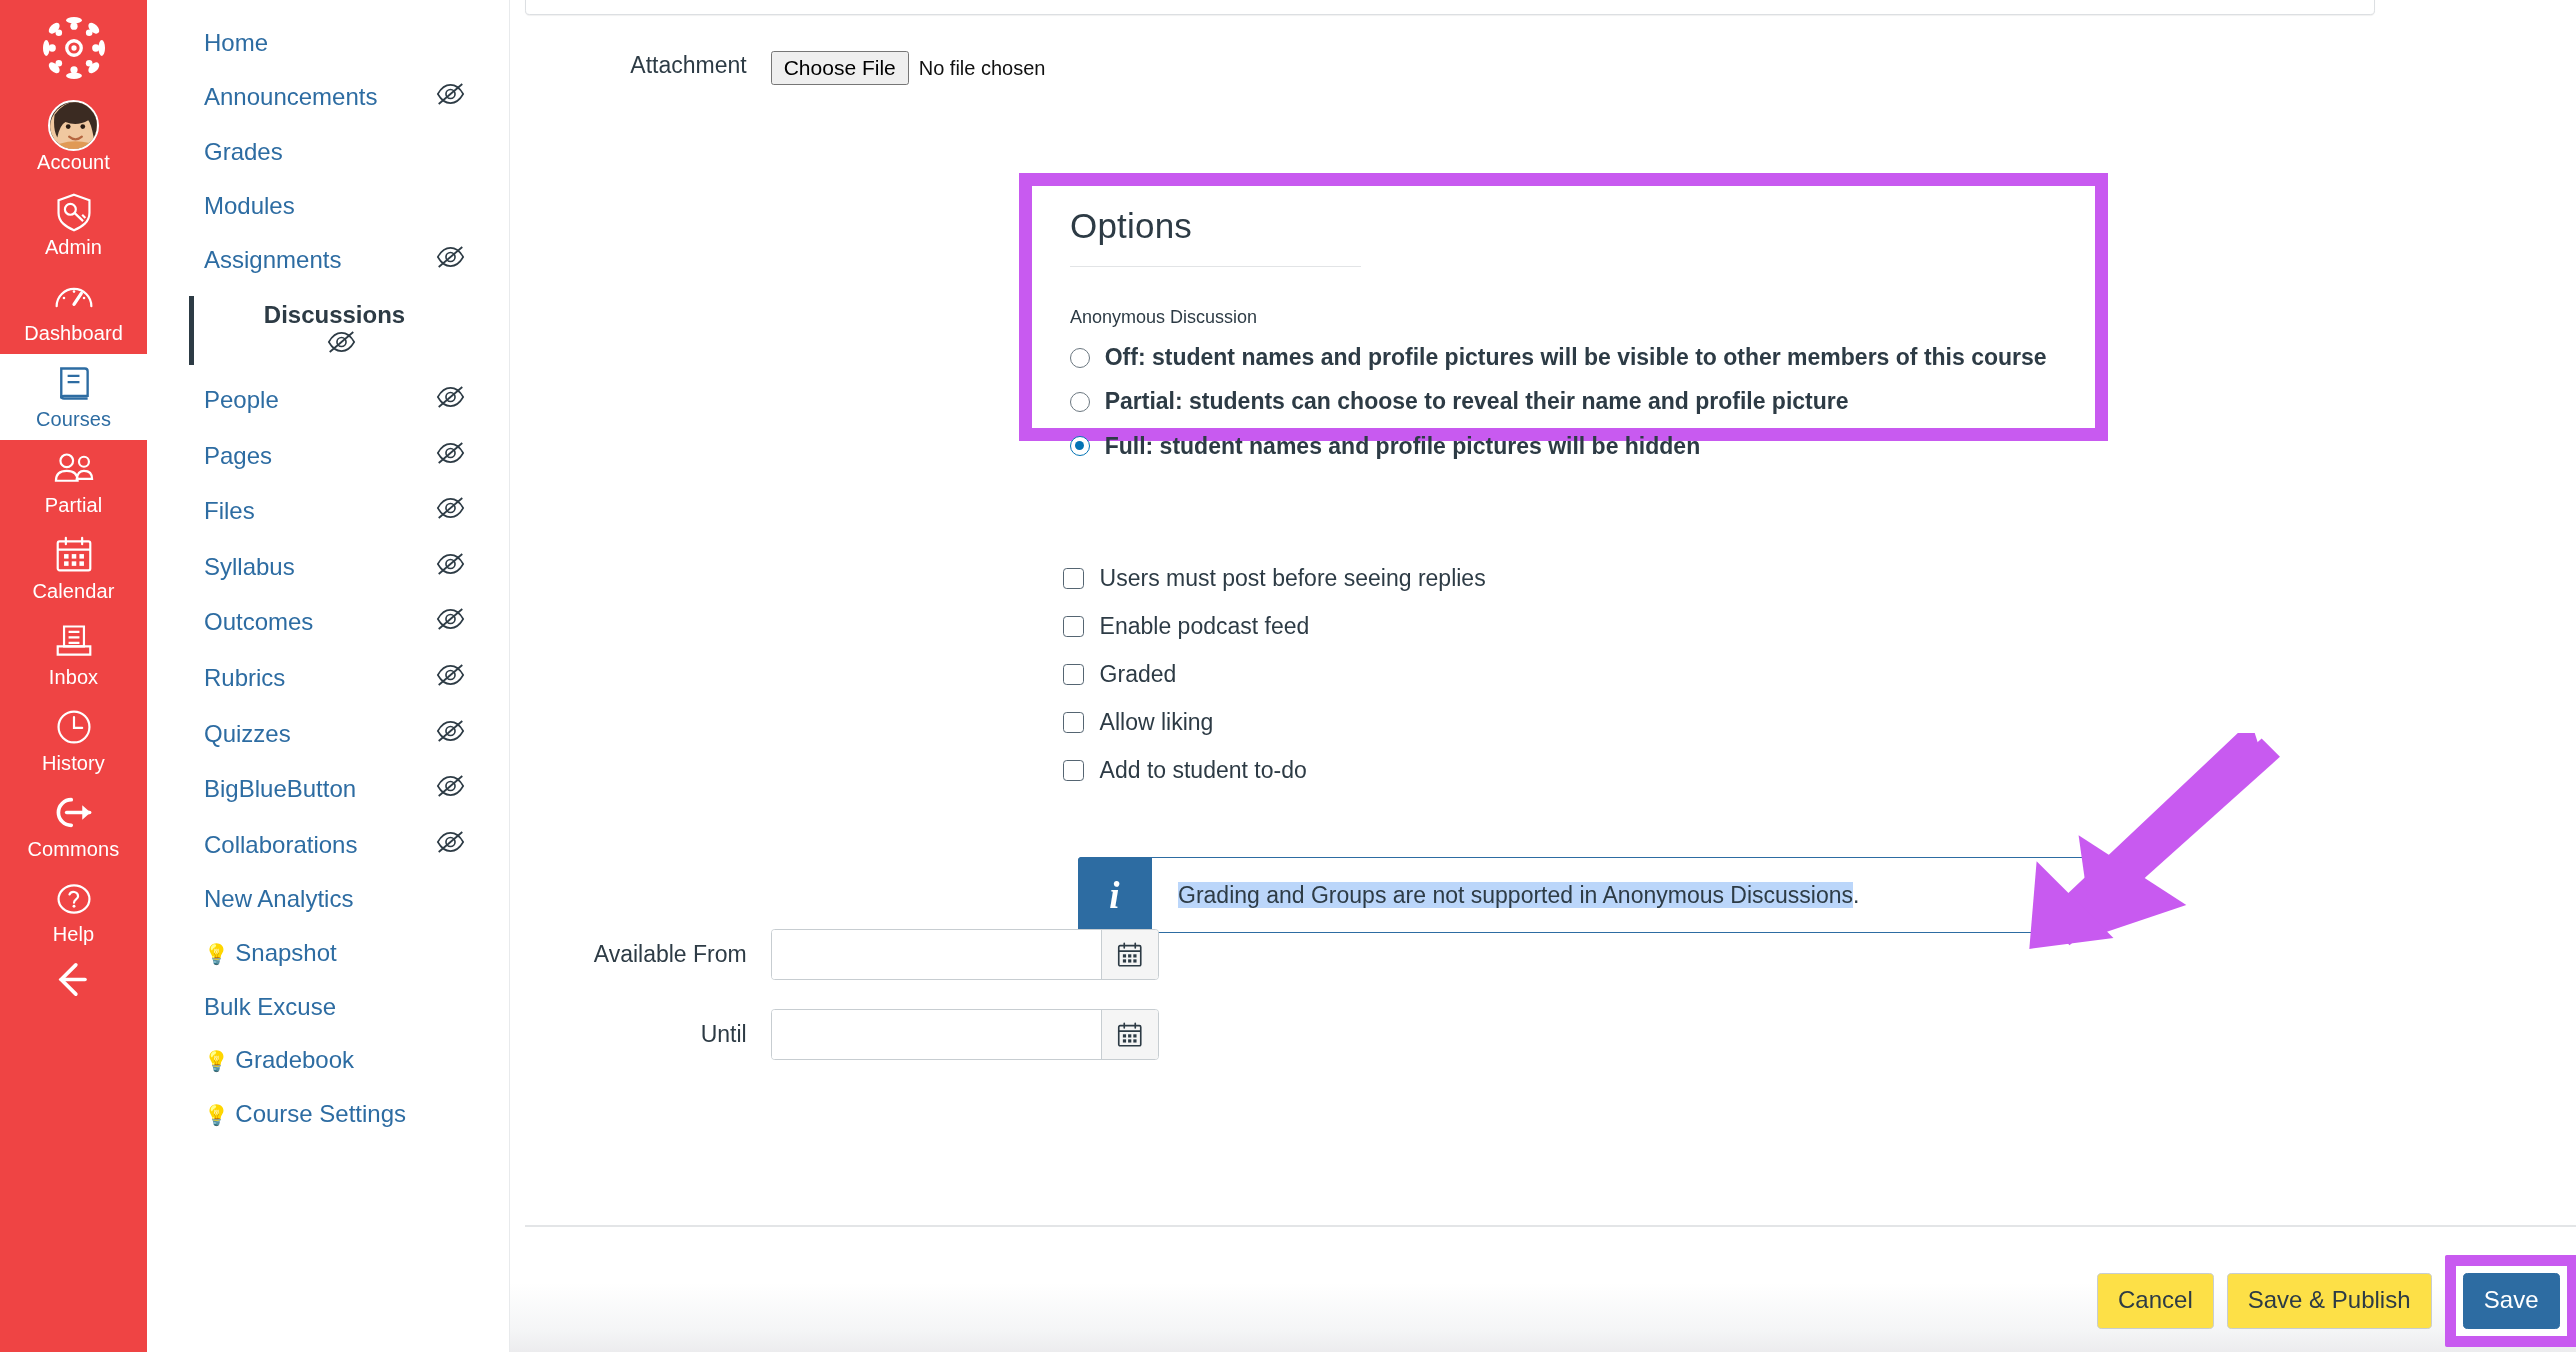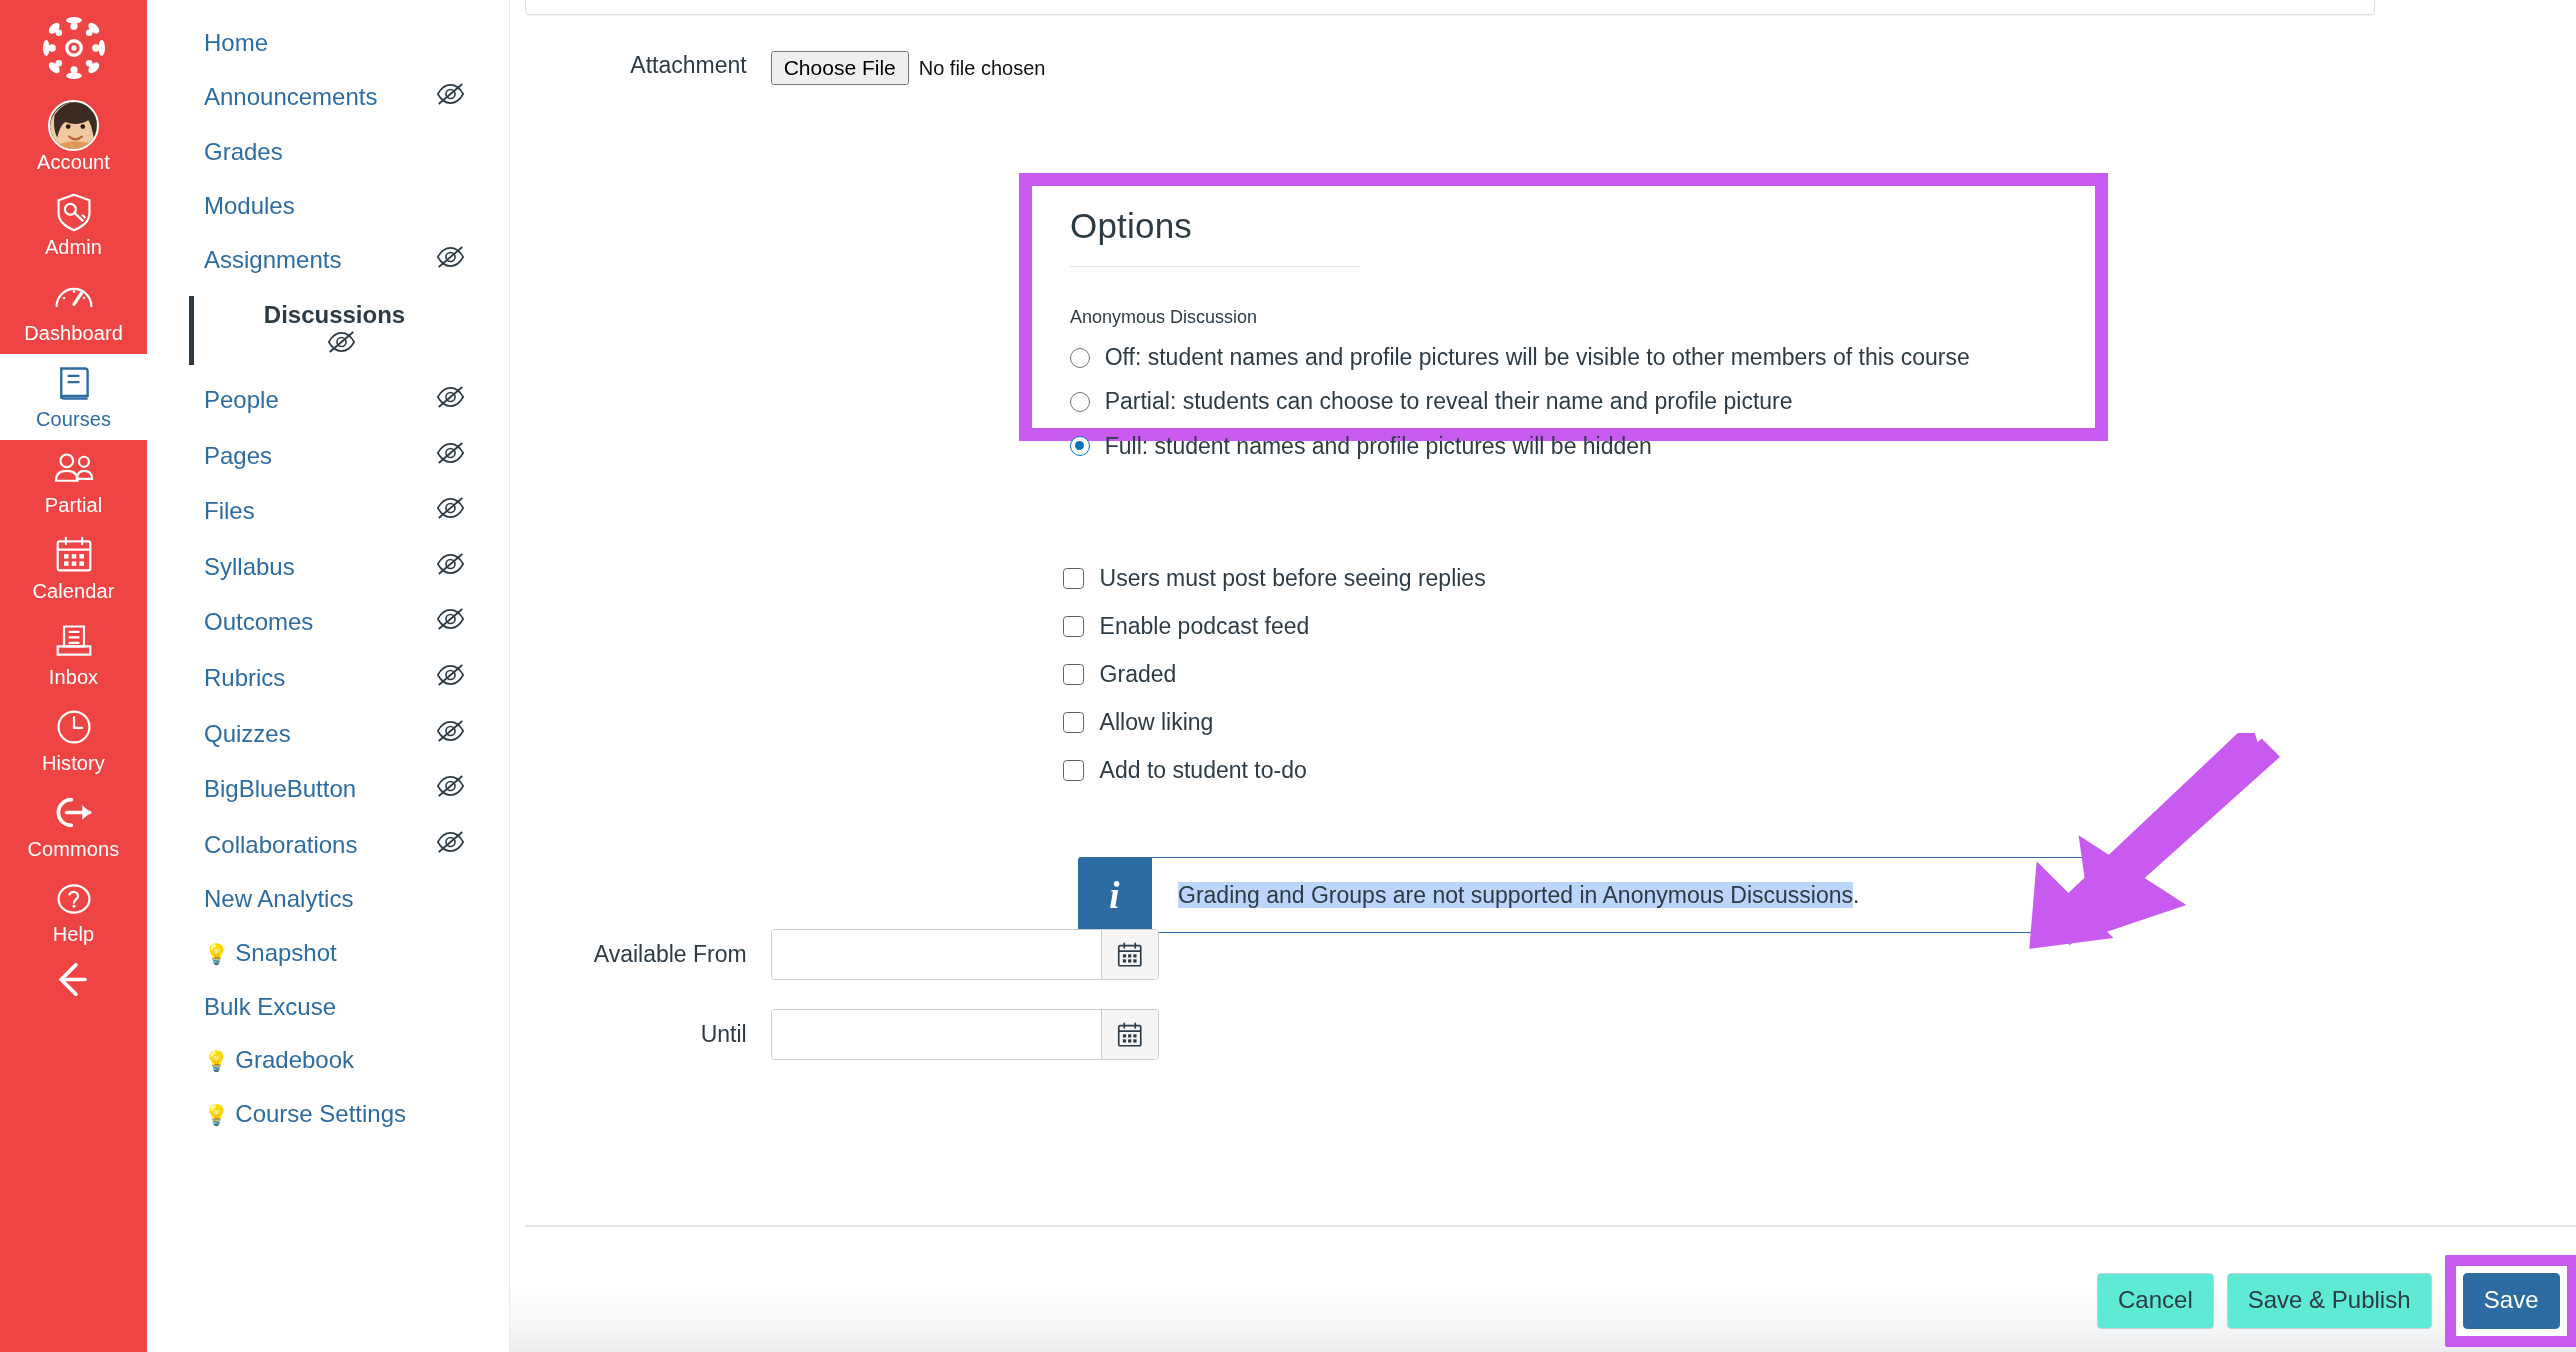--- a/index.html
+++ b/index.html
@@ -125,21 +125,21 @@
   .radio {
     width: 20px; height: 20px; border-radius: 50%;
     border: 1.8px solid #6b7780; background: #fff;
     flex: 0 0 20px; margin-right: 14.7px; position: relative; cursor: pointer;
   }
   .radio.checked { border-color: #0374B5; border-width: 1.8px; }
   .radio.checked::after {
     content: ""; position: absolute; left: 3.7px; top: 3.7px;
     width: 9.2px; height: 9.2px; border-radius: 50%; background: #0374B5;
   }
-  .radio-label { font-size: 23px; color: #2D3B45; line-height: 1.2; }
+  .radio-label { font-size: 23px; color: #2D3B45; line-height: 1.2; font-weight: bold; }
 
   
   .checks { position: absolute; left: 553px; top: 565px; }
   .check-row { display: flex; align-items: center; margin-bottom: 21px; }
   .checkbox {
     width: 21px; height: 21px; border: 1.8px solid #556572; border-radius: 3.7px;
     background: #fff; flex: 0 0 21px; margin-right: 15.6px; cursor: pointer;
   }
   .check-label { font-size: 23px; color: #2D3B45; }
 
@@ -201,21 +201,21 @@
   }
   .footer-btns {
     position: absolute; right: 14.7px; top: 1255px;
     display: flex; align-items: center; gap: 13px;
   }
   .btn {
     font-family: "Liberation Sans", sans-serif;
     font-size: 24px; line-height: 1;
     padding: 13.7px 20px 15.6px;
     border-radius: 4.6px; cursor: pointer;
-    border: 0.9px solid #C7CDD1; background: #5eead4; color: #2D3B45;
+    border: 0.9px solid #C7CDD1; background: #fde047; color: #2D3B45;
   }
   .btn-primary {
     background: #2D6CA2; border-color: #2D6CA2; color: #fff;
   }
   .save-hl {
     border: 11px solid #C85AF0; background: #fff;
     padding: 7.3px; display: inline-flex; border-radius: 1.8px;
     margin-right: -16.5px;
   }
 

